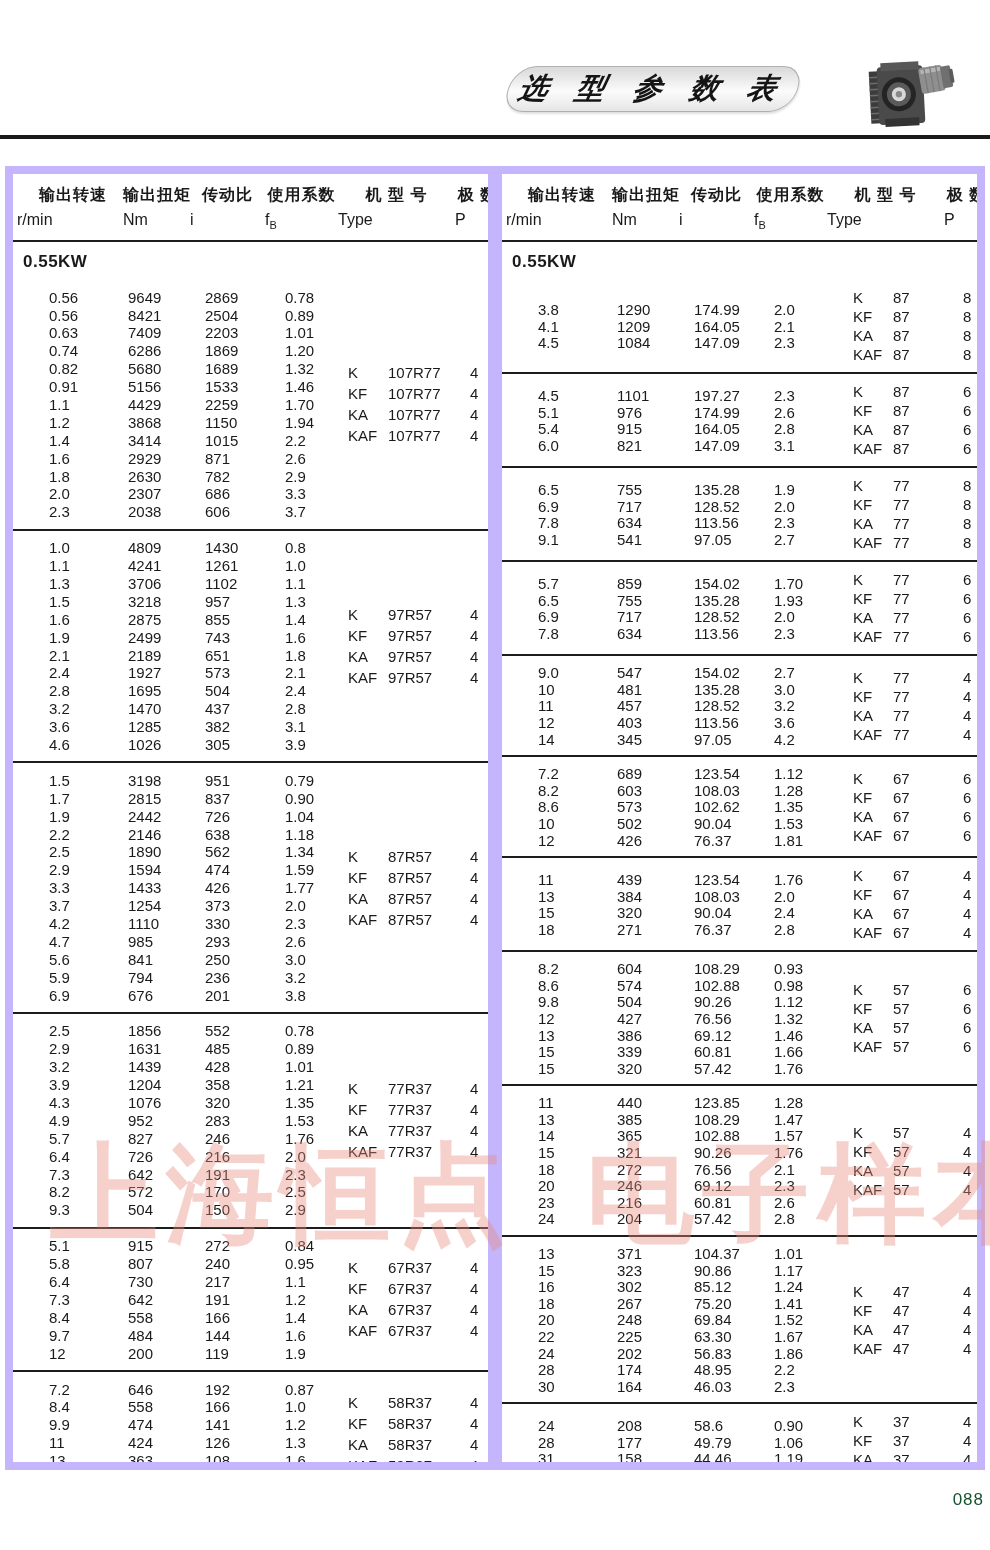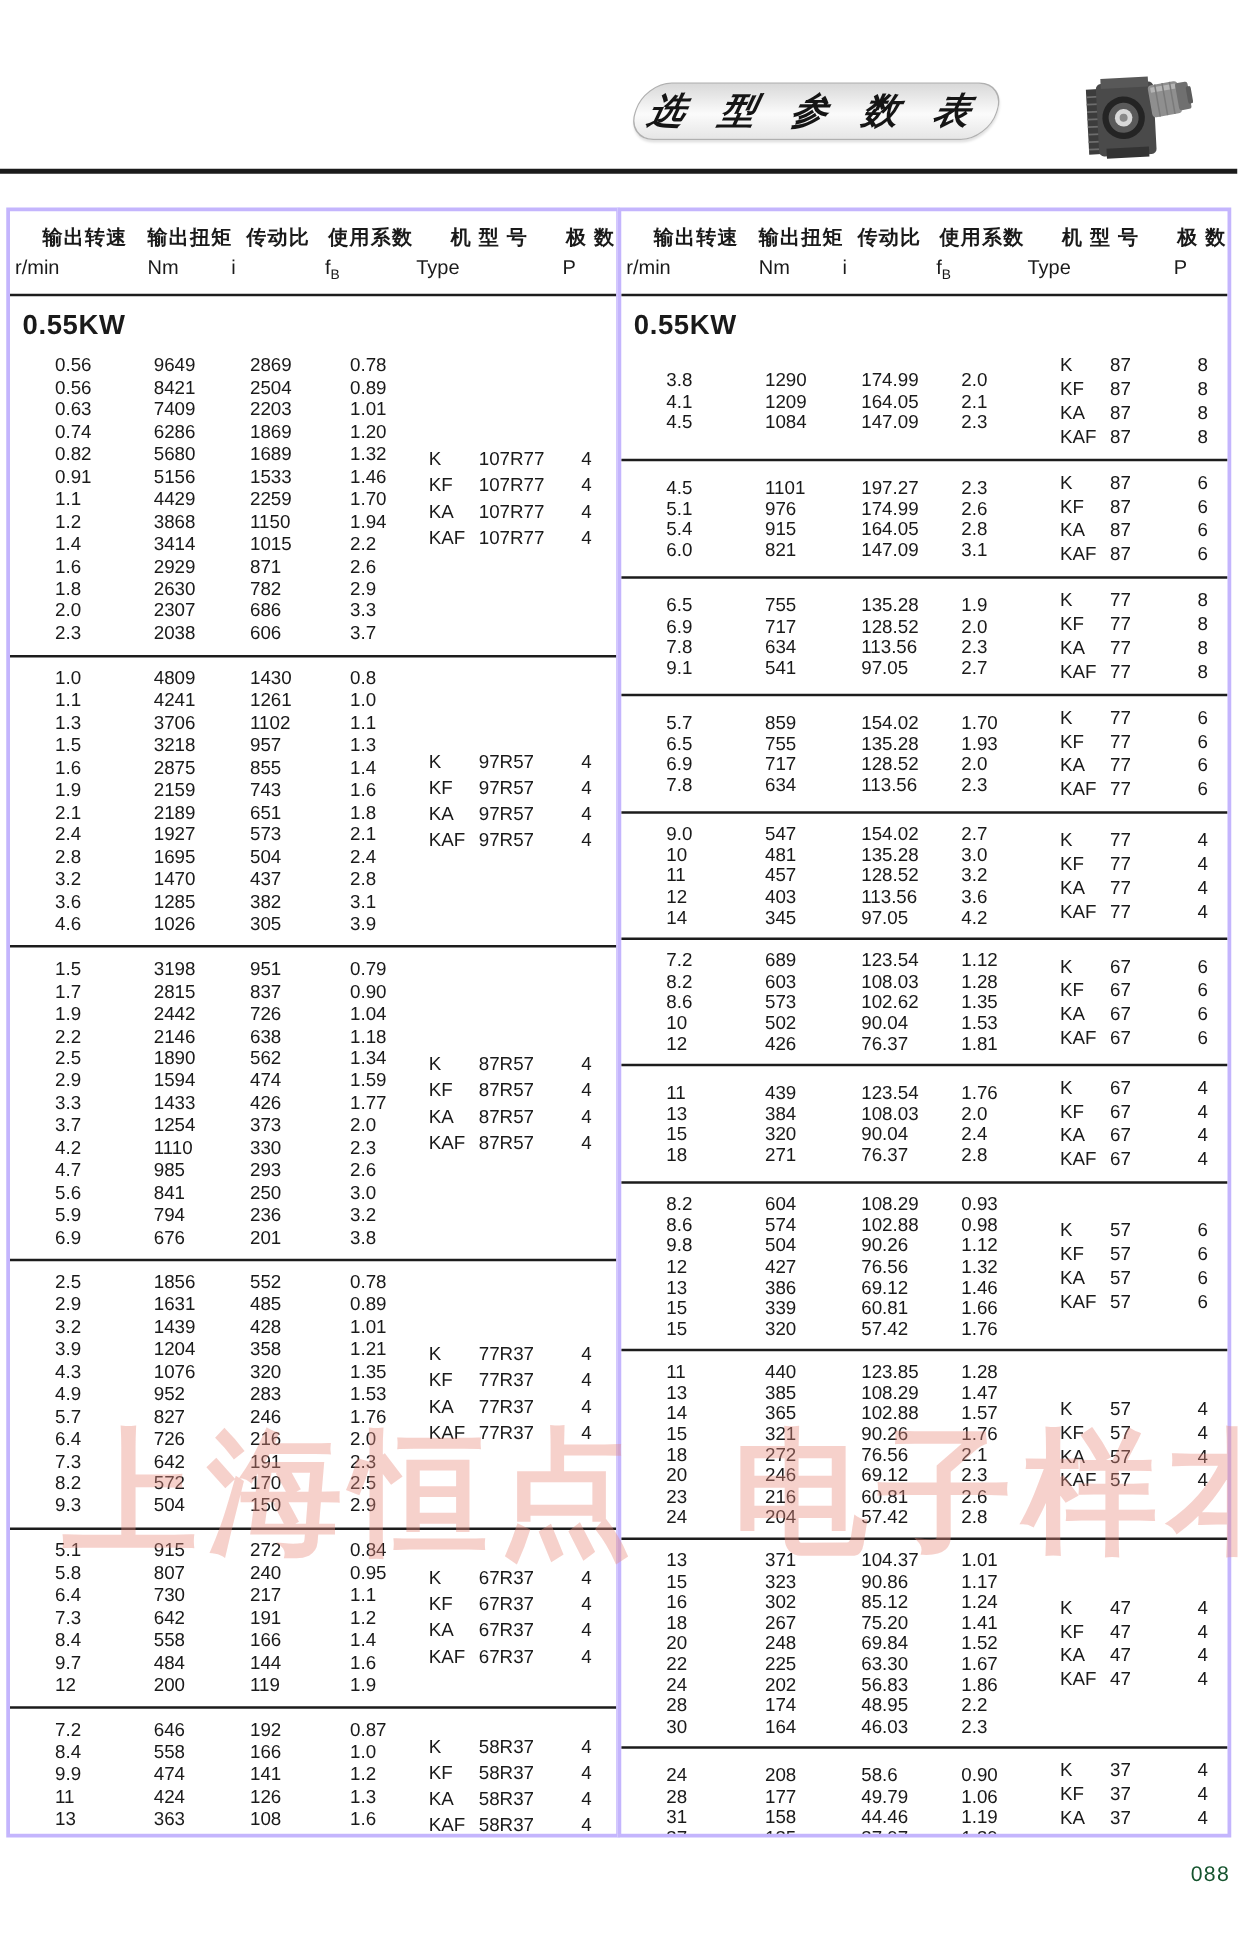--- a/index.html
+++ b/index.html
@@ -20,38 +20,38 @@
     transform:skewX(6deg);
     font-weight:bold;font-style:italic;font-size:29px;letter-spacing:10px;
     color:#151515;white-space:nowrap;
   }
   .gearmotor{position:absolute;left:864px;top:54px;width:92px;height:78px;}
   .thickline{position:absolute;left:0;top:135px;width:990px;height:4px;background:#1b1b1b;}
 
   
   .tables{position:absolute;left:5px;top:166px;display:flex;}
   .ptable{
-    width:491px;height:1304px;border:3px solid #c4b5fd;background:#fff;
+    width:491px;height:1304px;border:8px solid #c4b5fd;background:#fff;
     box-sizing:border-box;display:flex;flex-direction:column;overflow:hidden;
   }
   .ptable.right-t{margin-left:-2px;}
   .thead{
     display:grid;grid-template-columns:110px 67px 75px 73px 117px 45px;
     row-gap:5px;padding:11px 0 9px;border-bottom:2px solid #1c1c1c;
   }
   .thead .hcell{text-align:center;font-size:16px;font-weight:600;letter-spacing:1px;white-space:nowrap;}
   .thead .ucell{text-align:left;font-size:16px;font-weight:normal;}
   .thead .h0{padding-left:10px;}
   .thead .u0{padding-left:4px;}
   sub{font-size:11px;}
 
   .blocks{flex:1;display:flex;flex-direction:column;}
   .block{border-top:2px solid #1c1c1c;padding:8px 0;}
   .blocks .block:first-child{border-top:none;}
-  .power{font-size:22px;font-weight:bold;padding:2px 0 6px 10px;letter-spacing:0.5px;height:30px;}
+  .power{font-size:17px;font-weight:bold;padding:2px 0 6px 10px;letter-spacing:0.5px;height:30px;}
   .brow{display:flex;align-items:center;}
   .dcol{width:325px;}
   .drow{
     display:grid;grid-template-columns:110px 67px 75px 73px;
     height:var(--rh);align-items:center;font-size:15px;
   }
   .left-t{--rh:17.9px;}
   .right-t{--rh:16.6px;}
   .c0{padding-left:36px;}
   .c1{padding-left:5px;}
@@ -266,21 +266,21 @@
                 <span class="c3">1.3</span>
               </div>
               <div class="drow">
                 <span class="c0">1.6</span>
                 <span class="c1">2875</span>
                 <span class="c2">855</span>
                 <span class="c3">1.4</span>
               </div>
               <div class="drow">
                 <span class="c0">1.9</span>
-                <span class="c1">2159</span>
+                <span class="c1">2499</span>
                 <span class="c2">743</span>
                 <span class="c3">1.6</span>
               </div>
               <div class="drow">
                 <span class="c0">2.1</span>
                 <span class="c1">2189</span>
                 <span class="c2">651</span>
                 <span class="c3">1.8</span>
               </div>
               <div class="drow">

